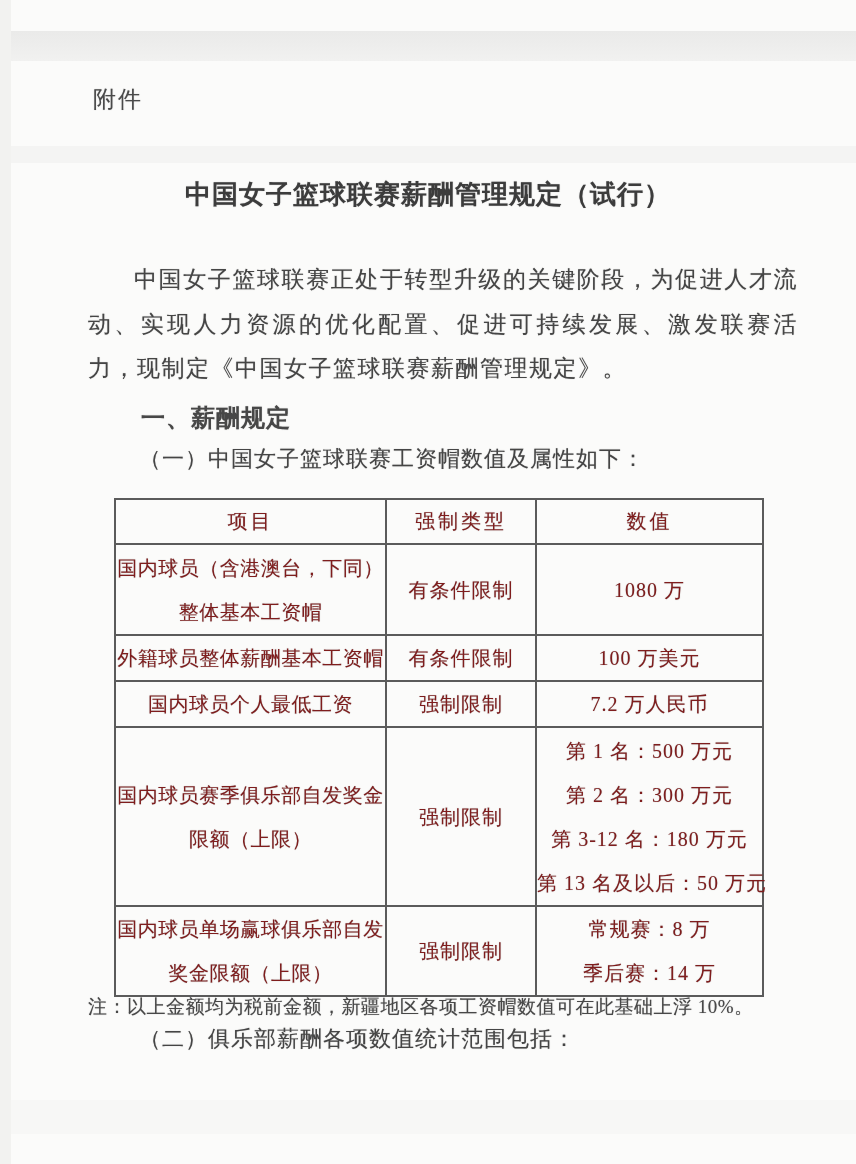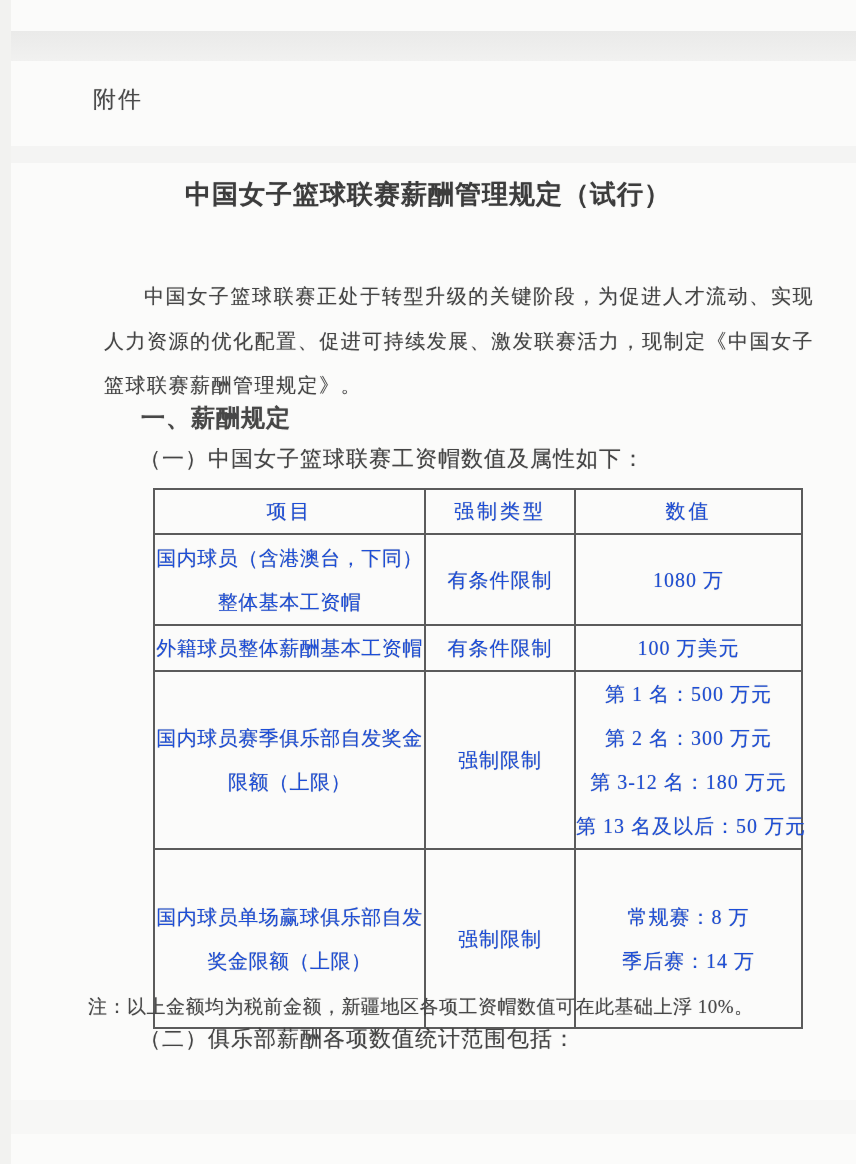--- a/index.html
+++ b/index.html
@@ -24,40 +24,40 @@
     position:absolute;left:93px;top:84px;
     font-family:"Liberation Sans","DejaVu Sans",sans-serif;
     font-size:23px;color:#4a4a4a;letter-spacing:2px;
   }
   .doc-title{
     position:absolute;left:0;top:177px;width:856px;margin:0;
     text-align:center;font-size:26px;font-weight:bold;color:#3c3c3c;
     letter-spacing:1px;
   }
   .intro{
-    position:absolute;left:88px;top:258px;width:710px;margin:16px;
-    font-size:20px;line-height:44.5px;letter-spacing:1.5px;
+    position:absolute;left:88px;top:258px;width:710px;margin:0;
+    font-size:23px;line-height:44.5px;letter-spacing:1.5px;
     text-indent:2em;text-align:justify;color:#454545;
   }
   .section-heading{
     position:absolute;left:141px;top:402px;
     font-family:"Liberation Sans","DejaVu Sans",sans-serif;
     font-size:24px;font-weight:bold;color:#474747;letter-spacing:1px;
   }
   .subsection{
     position:absolute;left:139px;
     font-size:22px;letter-spacing:1px;color:#454545;white-space:nowrap;
   }
   .subsection-1{top:444px;}
   .subsection-2{top:1024px;}
 
   table.cap-table{
-    position:absolute;left:114px;top:488px;
+    position:absolute;left:114px;top:498px;
     width:648px;border-collapse:collapse;table-layout:fixed;
-    font-size:20px;color:#1d4ed8;margin-left:39px;
+    font-size:20px;color:#7f1d1d;
   }
   .cap-table col.c1{width:271px;}
   .cap-table col.c2{width:150px;}
   .cap-table col.c3{width:227px;}
   .cap-table th,.cap-table td{
     border:2px solid #5b5b5b;
     text-align:center;vertical-align:middle;
     padding:0;font-weight:normal;
   }
   .cap-table thead tr{height:45px;}
@@ -127,20 +127,31 @@
           </td>
           <td class="type-cell">
             <div class="cell-line">有条件限制</div>
           </td>
           <td class="value-cell">
             <div class="cell-line">100 万美元</div>
           </td>
         </tr>
         <tr>
           <td class="item-cell">
+            <div class="cell-line">国内球员个人最低工资</div>
+          </td>
+          <td class="type-cell">
+            <div class="cell-line">强制限制</div>
+          </td>
+          <td class="value-cell">
+            <div class="cell-line">7.2 万人民币</div>
+          </td>
+        </tr>
+        <tr>
+          <td class="item-cell">
             <div class="cell-line">国内球员赛季俱乐部自发奖金</div>
             <div class="cell-line">限额（上限）</div>
           </td>
           <td class="type-cell">
             <div class="cell-line">强制限制</div>
           </td>
           <td class="value-cell">
             <div class="cell-line">第 1 名：500 万元</div>
             <div class="cell-line">第 2 名：300 万元</div>
             <div class="cell-line">第 3-12 名：180 万元</div>

